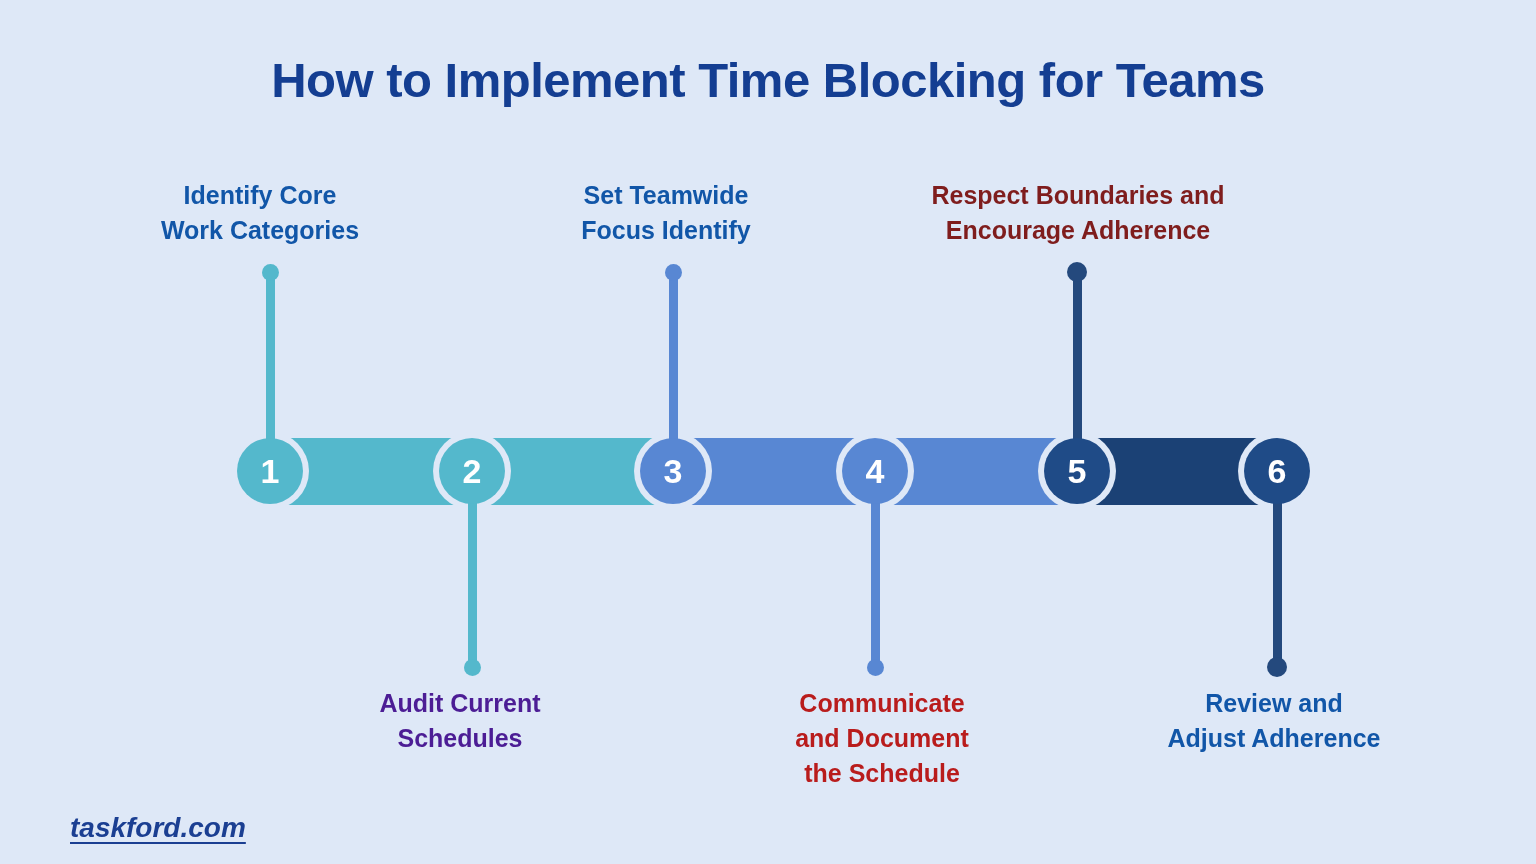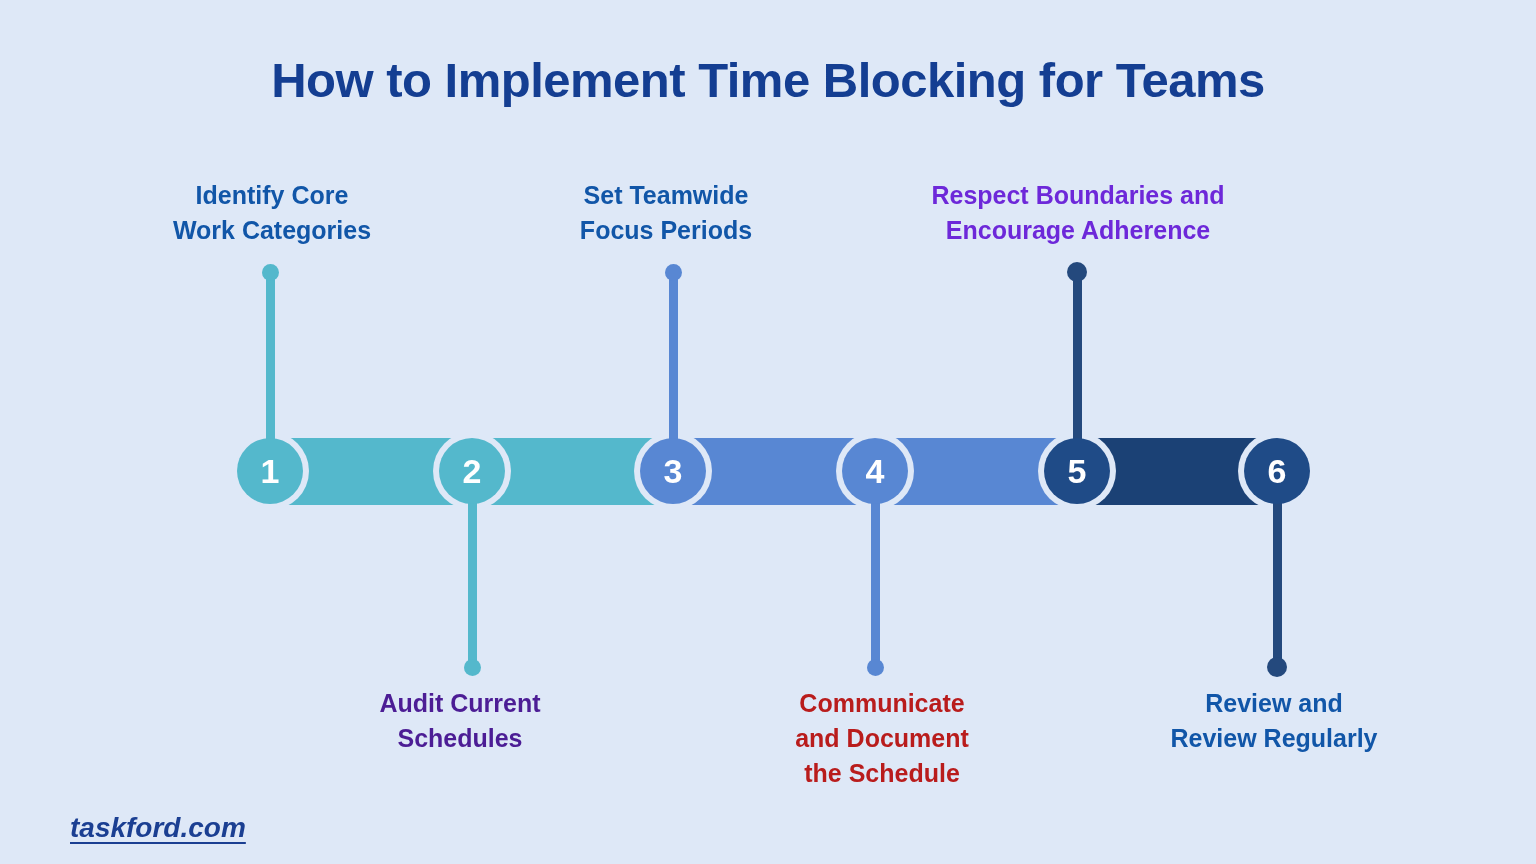--- a/index.html
+++ b/index.html
@@ -110,28 +110,28 @@
       </div>
       <div class="step-circle" style="left: 842px; background: rgb(88, 135, 211);">
         <span class="step-number">4</span>
       </div>
       <div class="step-circle" style="left: 1044px; background: rgb(31, 75, 135);">
         <span class="step-number">5</span>
       </div>
       <div class="step-circle" style="left: 1244px; background: rgb(31, 75, 135);">
         <span class="step-number">6</span>
       </div>
-      <div class="step-label" style="left: 272px; top: 178px; color: rgb(17, 86, 168);">Identify Core
+      <div class="step-label" style="left: 260px; top: 178px; color: rgb(17, 86, 168);">Identify Core
 Work Categories</div>
       <div class="step-label" style="left: 460px; top: 686px; color: #4c1d95;">Audit Current
 Schedules</div>
       <div class="step-label" style="left: 666px; top: 178px; color: rgb(17, 86, 168);">Set Teamwide
-Focus Periods</div>
+Focus Identify</div>
       <div class="step-label" style="left: 882px; top: 686px; color: #b91c1c;">Communicate
 and Document
 the Schedule</div>
-      <div class="step-label" style="left: 1078px; top: 178px; color: #6d28d9;">Respect Boundaries and
+      <div class="step-label" style="left: 1078px; top: 178px; color: #7f1d1d;">Respect Boundaries and
 Encourage Adherence</div>
       <div class="step-label" style="left: 1274px; top: 686px; color: rgb(17, 86, 168);">Review and
-Review Regularly</div>
+Adjust Adherence</div>
     </div>
   <a class="footer-link" style="color: rgb(27, 63, 146);">taskford.com</a>
 </div>
 
 </body></html>

